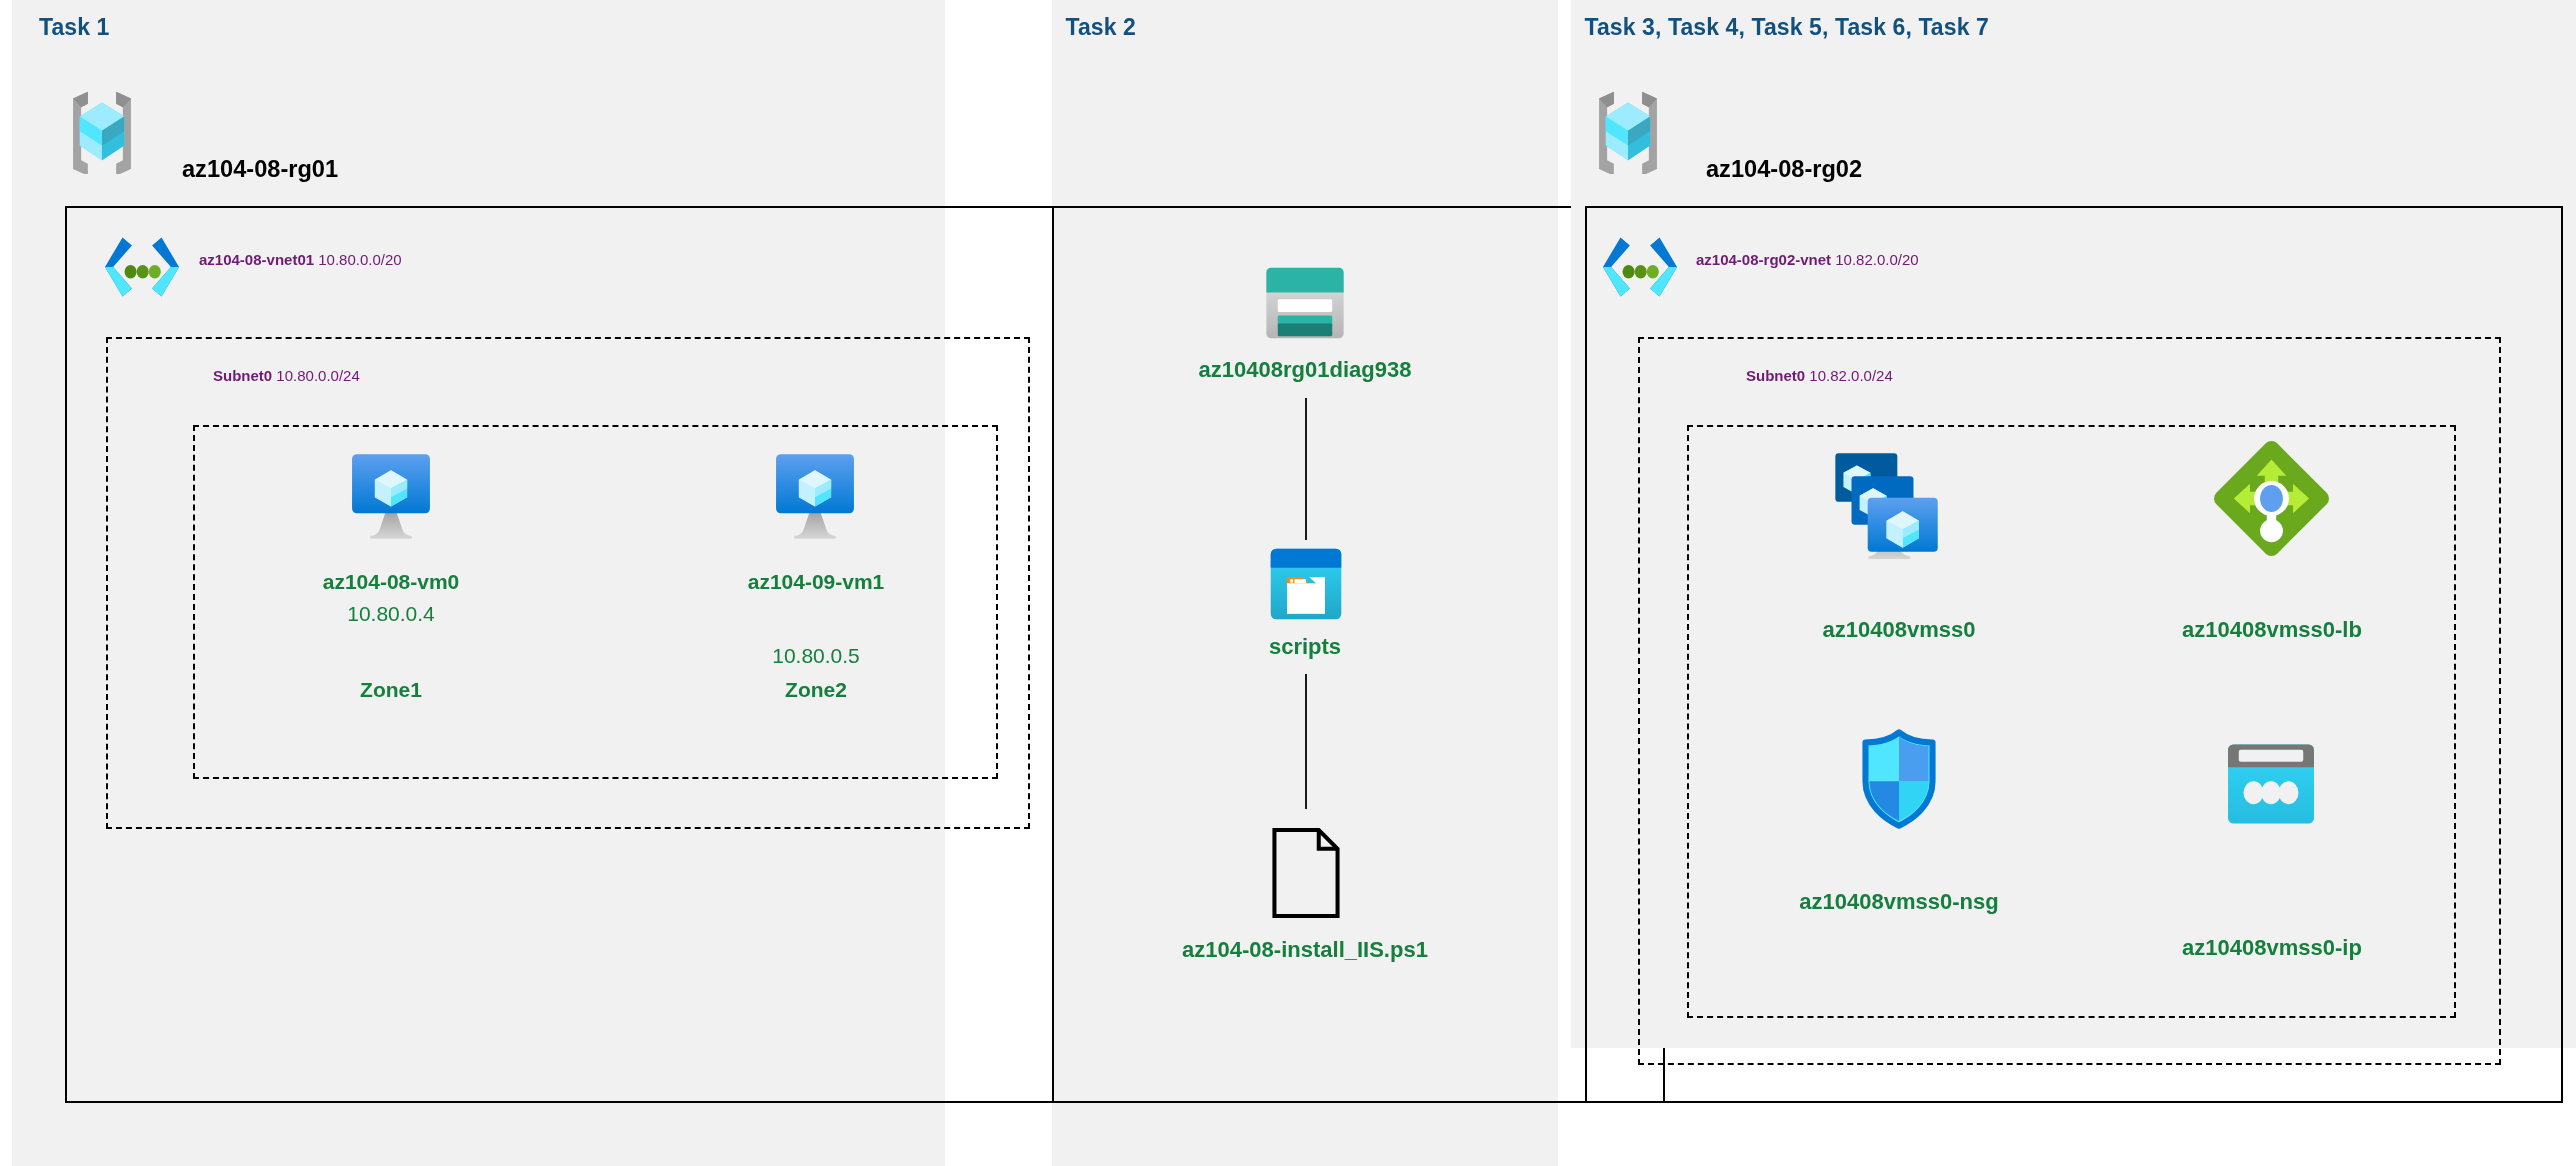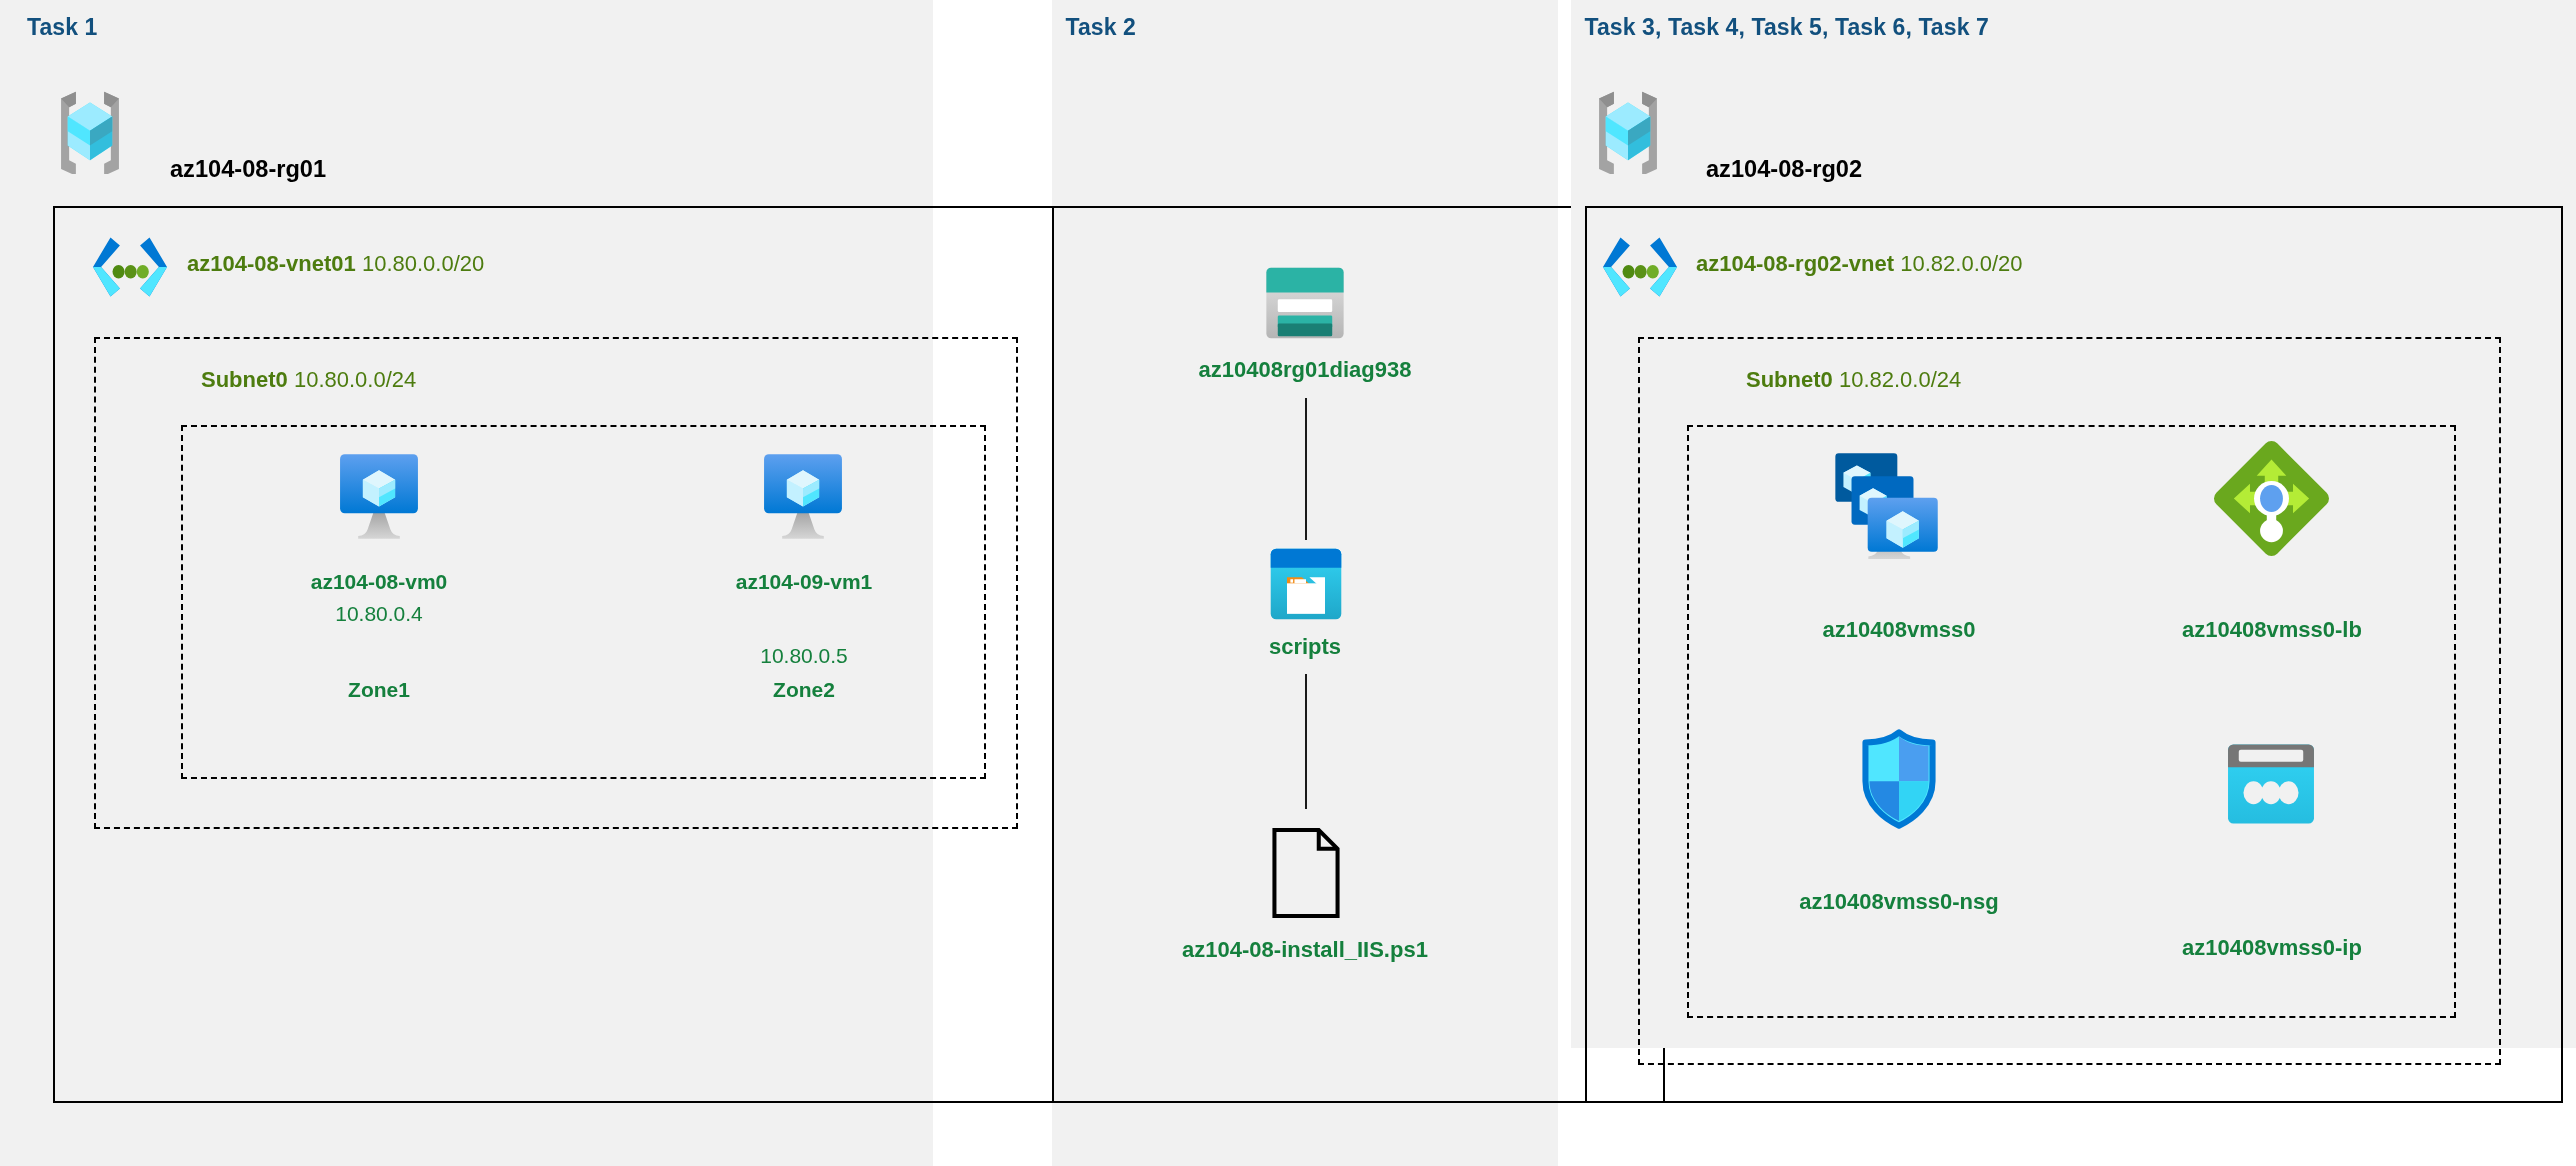--- a/index.html
+++ b/index.html
@@ -13,21 +13,21 @@
     font-family: "Liberation Sans", sans-serif;
     overflow: hidden;
     position: relative;
   }
 
   
   .panel {
     position: absolute;
     background: #f1f1f1;
   }
-  #panel-task1 { left: 0px;    top: 0px; width: 933px; height: 1166px; }
+  #panel-task1 { left: 12px;    top: 0px; width: 933px; height: 1166px; }
   #panel-task2 { left: 1052px; top: 0px; width: 506px;  height: 1166px; }
   #panel-task3 { left: 1571px; top: 0px; width: 1005px; height: 1048px; }
 
   .task-heading {
     position: absolute;
     color: #12507e;
     font-weight: bold;
     font-size: 23px;
     letter-spacing: 0.1px;
     white-space: nowrap;
@@ -59,23 +59,23 @@
     position: absolute;
     font-size: 21px;
     color: #000000;
     white-space: nowrap;
     margin-top: 40px;
   }
   .res-label.bold { font-weight: bold; }
 
   .hdr-label {
     position: absolute;
-    font-size: 22px;
+    font-size: 15px;
     white-space: nowrap;
-    color: #4d7c0f;
+    color: #701a75;
   }
   .hdr-label .nm { font-weight: bold; }
   .hdr-label .cidr { font-weight: normal; }
 
   .node-label {
     position: absolute;
     text-align: center;
     transform: translateX(-50%);
     white-space: nowrap;
     color: #15803d;

